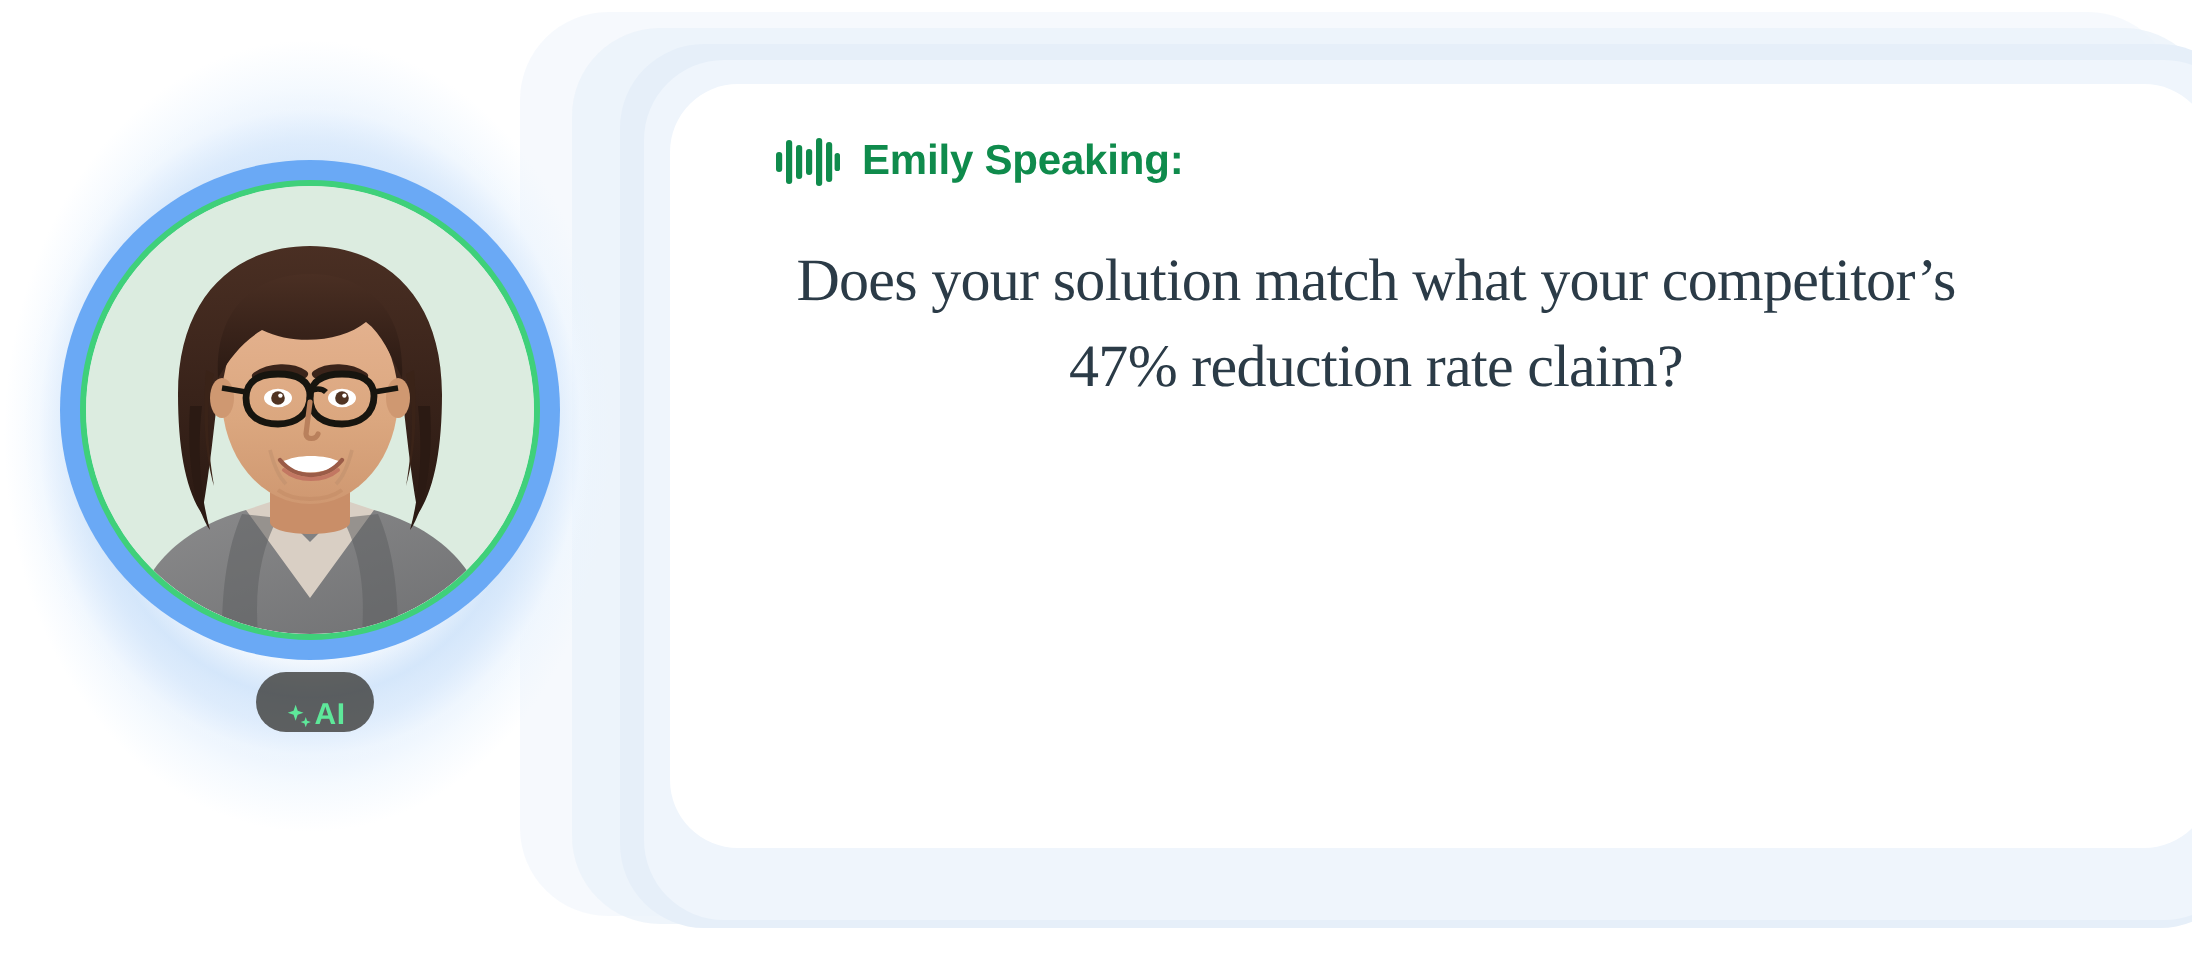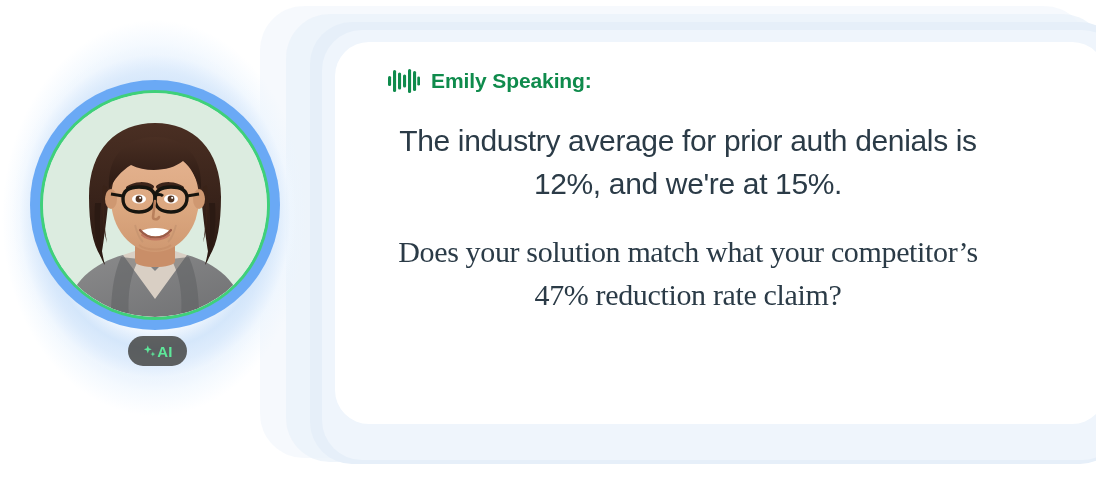--- a/index.html
+++ b/index.html
@@ -161,21 +161,21 @@
 
   .ai-badge {
     position: absolute;
     left: 128px;
     top: 318px;
     width: 59px;
     height: 30px;
     border-radius: 15px;
     background: rgba(42, 40, 36, .72);
     display: flex;
-    align-items: center;
+    align-items: flex-end;
     justify-content: center;
     gap: 0;
   }
   .ai-sparkle { display:block; width: 15px; height: 15px; }
   .ai-text {
     font-size: 15px;
     font-weight: bold;
     color: #5ee89a;
     letter-spacing: 0.2px;
   }
@@ -203,21 +203,20 @@
             <rect x="10" y="4.5" width="3.1" height="17" rx="1.5" fill="#0f8b4c"></rect>
             <rect x="15" y="6.5" width="3.1" height="13" rx="1.5" fill="#0f8b4c"></rect>
             <rect x="20" y="1" width="3.1" height="24" rx="1.5" fill="#0f8b4c"></rect>
             <rect x="25" y="3" width="3.1" height="20" rx="1.5" fill="#0f8b4c"></rect>
             <rect x="29.3" y="8.5" width="2.7" height="9" rx="1.3" fill="#0f8b4c"></rect>
           </svg>
         </span>
         <span class="speaker-label">Emily Speaking:</span>
       </div>
 
-      <p class="message-paragraph">The industry average for prior auth denials is 12%, and we're at 15%.</p>
       <p class="message-paragraph">Does your solution match what your competitor’s 47% reduction rate claim?</p>
 
     </div>
   </div>
 
   <div class="avatar-wrap">
     <div class="glow-ring glow-outer"></div>
     <div class="glow-ring glow-mid"></div>
     <div class="ring-blue"></div>
     <div class="ring-green"></div>

